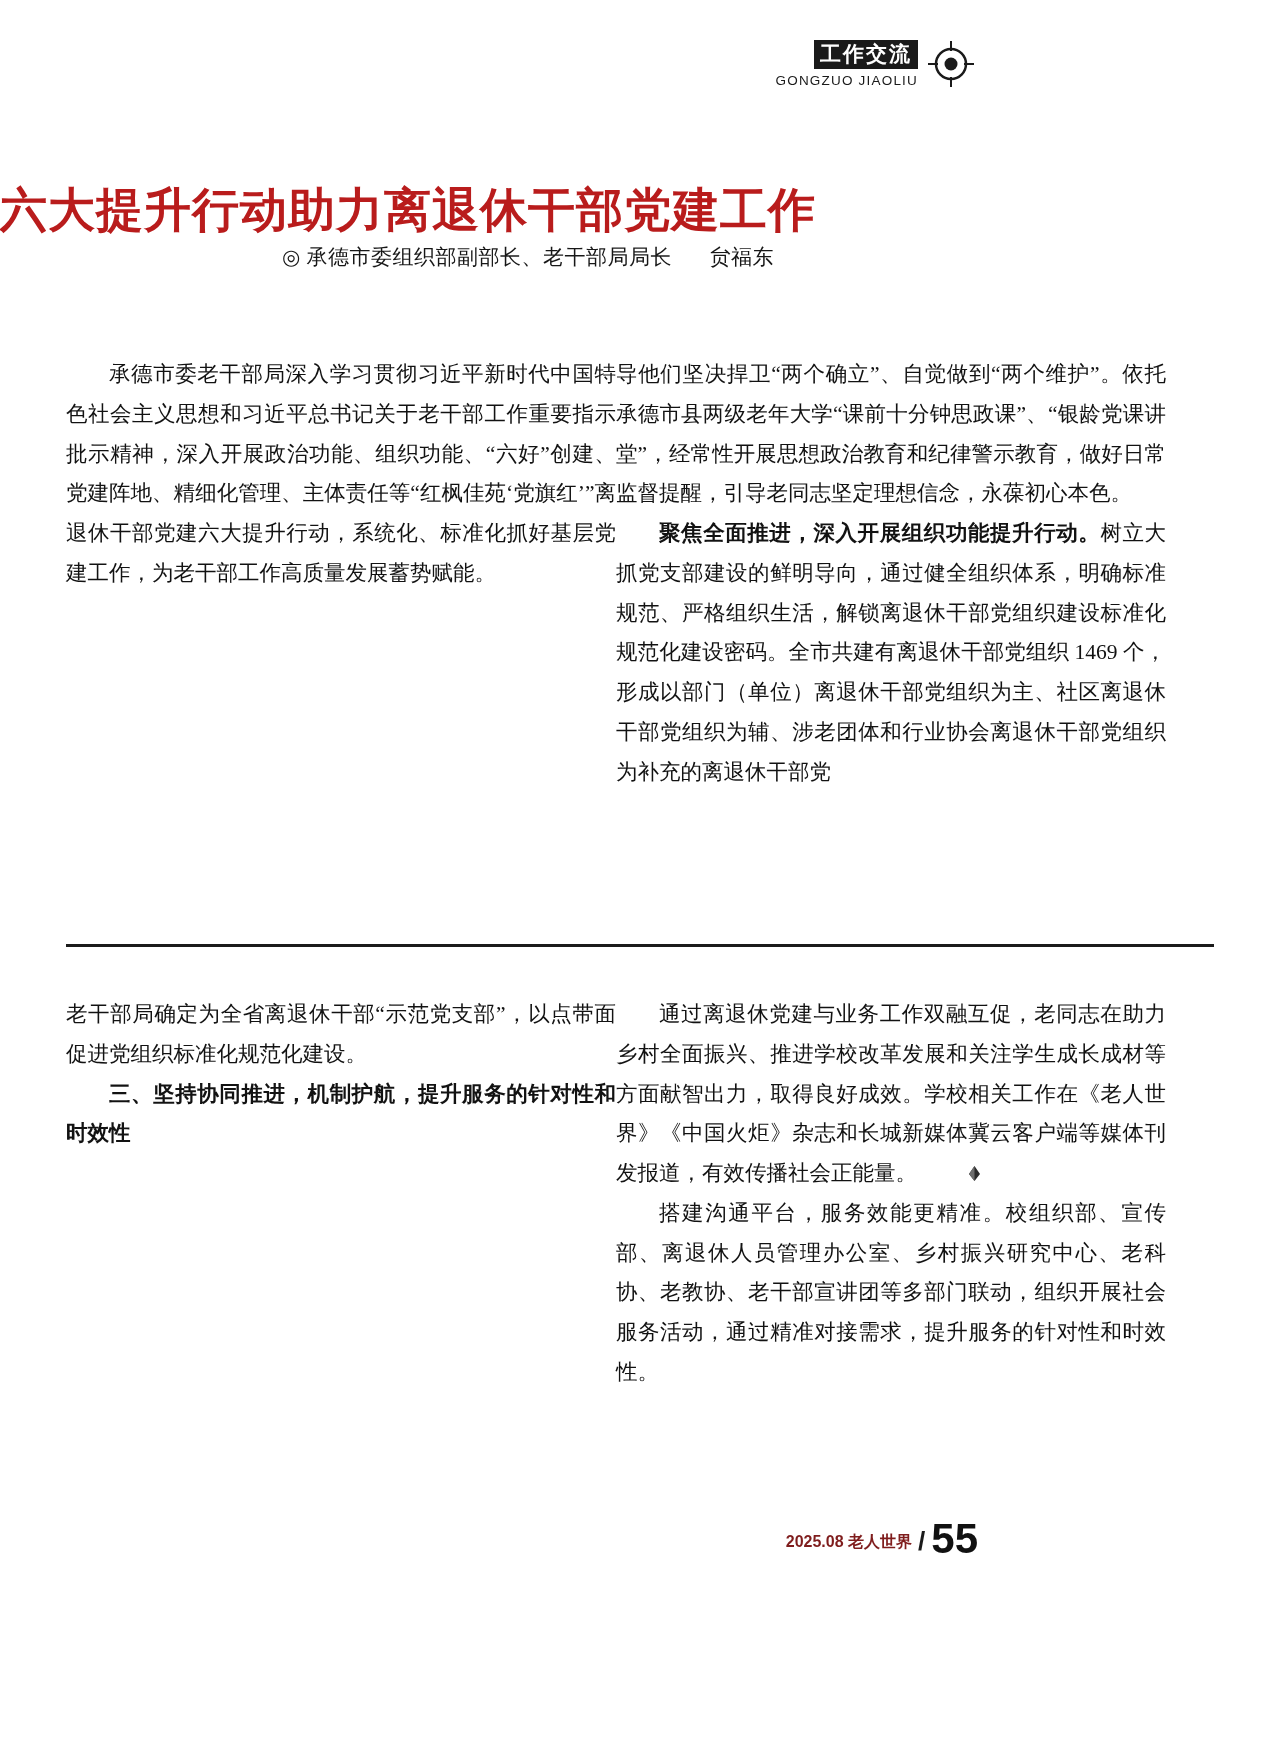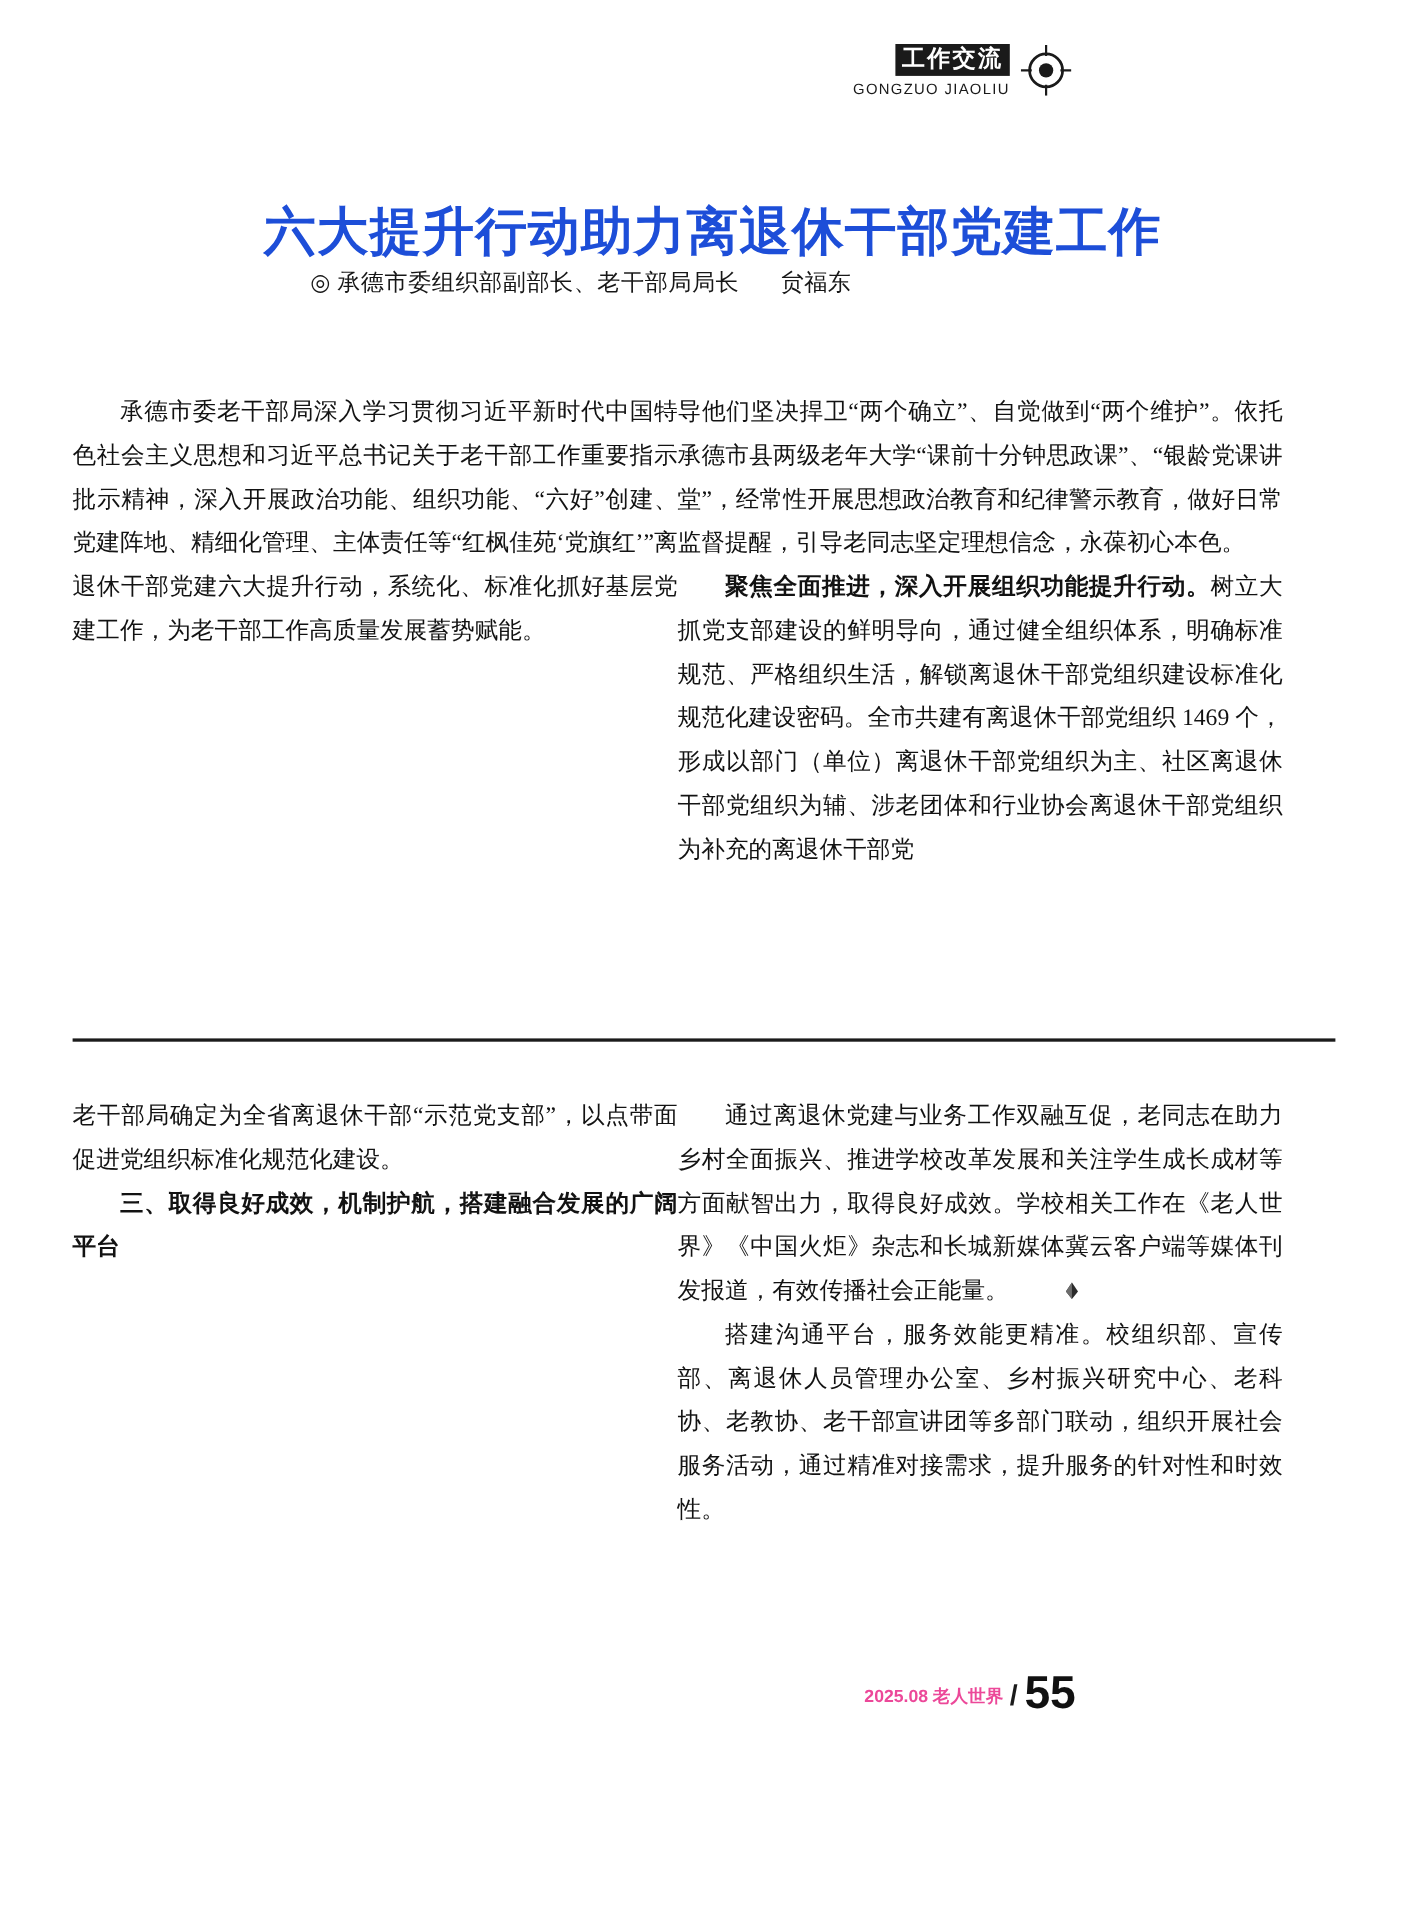--- a/index.html
+++ b/index.html
@@ -60,26 +60,26 @@
     position: relative;
     flex: 0 0 auto;
   }
 
   
   .title {
     position: absolute;
     left: 0;
     right: 0;
     top: 148px;
-    text-align: right;
+    text-align: left;
     font-family: "Liberation Sans", sans-serif;
     font-weight: bold;
     font-size: 47px;
     letter-spacing: 1px;
-    color: #1d4ed8;
+    color: #b91c1c;
   }
   .byline {
     position: absolute;
     left: 0;
     right: 0;
     top: 243px;
     text-align: center;
     font-size: 21px;
     color: #171717;
     letter-spacing: 0.5px;
@@ -142,21 +142,21 @@
     right: 78px;
     bottom: 178px;
     display: flex;
     align-items: flex-end;
     gap: 6px;
   }
   .footer-meta {
     font-family: "Liberation Sans", sans-serif;
     font-size: 16px;
     font-weight: bold;
-    color: #ec4899;
+    color: #7f1d1d;
     padding-bottom: 6px;
   }
   .footer-slash {
     font-family: "Liberation Sans", sans-serif;
     font-size: 26px;
     font-weight: bold;
     color: #1a1a1a;
     padding-bottom: 2px;
   }
   .footer-page {
@@ -214,21 +214,21 @@
       <p>导他们坚决捍卫“两个确立”、自觉做到“两个维护”。依托承德市县两级老年大学“课前十分钟思政课”、“银龄党课讲堂”，经常性开展思想政治教育和纪律警示教育，做好日常监督提醒，引导老同志坚定理想信念，永葆初心本色。</p>
       <p class="bold-lead"><b>聚焦全面推进，深入开展组织功能提升行动。</b><span>树立大抓党支部建设的鲜明导向，通过健全组织体系，明确标准规范、严格组织生活，解锁离退休干部党组织建设标准化规范化建设密码。全市共建有离退休干部党组织 1469 个，形成以部门（单位）离退休干部党组织为主、社区离退休干部党组织为辅、涉老团体和行业协会离退休干部党组织为补充的离退休干部党</span></p>
     </div>
   </div>
 
   <div class="divider"></div>
 
   <div class="cols bottom">
     <div class="col">
       <p>老干部局确定为全省离退休干部“示范党支部”，以点带面促进党组织标准化规范化建设。</p>
-      <p class="head">三、取得良好成效，机制护航，搭建融合发展的广阔平台</p>
+      <p class="head">三、坚持协同推进，机制护航，提升服务的针对性和时效性</p>
     </div>
     <div class="col">
       <p class="indent"><span>通过离退休党建与业务工作双融互促，老同志在助力乡村全面振兴、推进学校改革发展和关注学生成长成材等方面献智出力，取得良好成效。学校相关工作在《老人世界》《中国火炬》杂志和长城新媒体冀云客户端等媒体刊发报道，有效传播社会正能量。</span><span class="endmark"><svg viewBox="0 0 17 17" width="17" height="17" aria-hidden="true">
               <path d="M8.5 1 L14 9 L8.5 16 L3 9 Z" fill="#2b2b2b"></path>
               <path d="M8.5 1 L8.5 16 L3 9 Z" fill="#6d6d6d"></path>
             </svg></span></p>
       <p class="indent">搭建沟通平台，服务效能更精准。校组织部、宣传部、离退休人员管理办公室、乡村振兴研究中心、老科协、老教协、老干部宣讲团等多部门联动，组织开展社会服务活动，通过精准对接需求，提升服务的针对性和时效性。</p>
     </div>
   </div>
 

